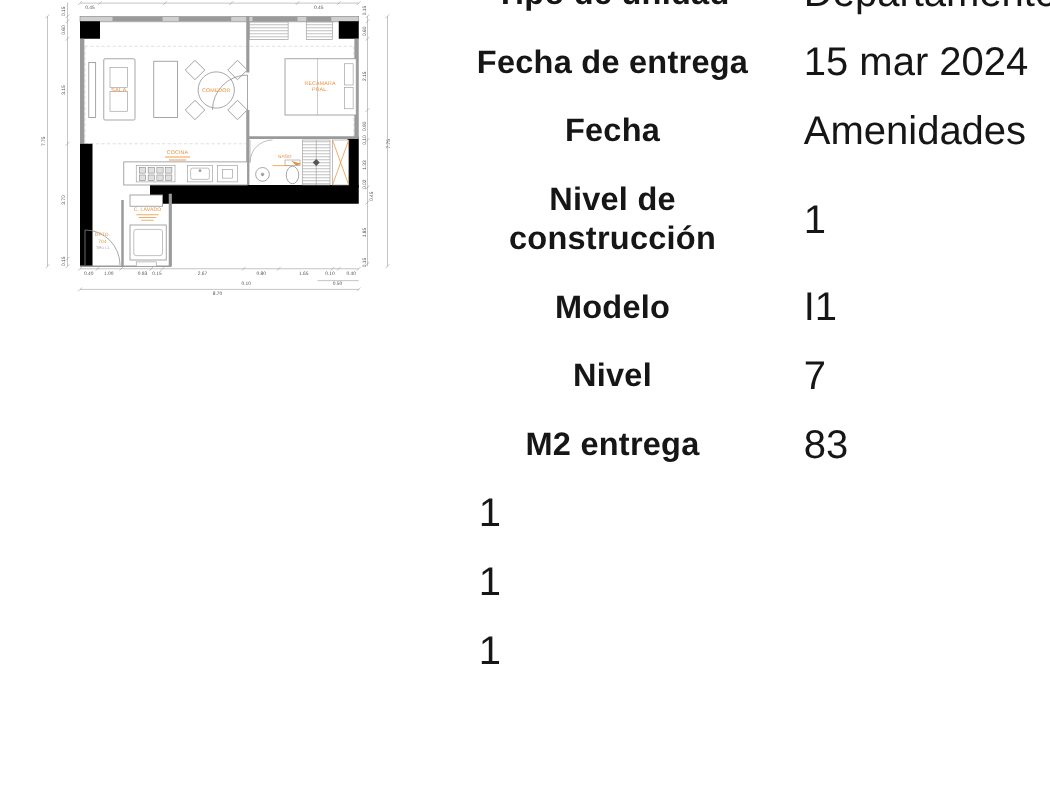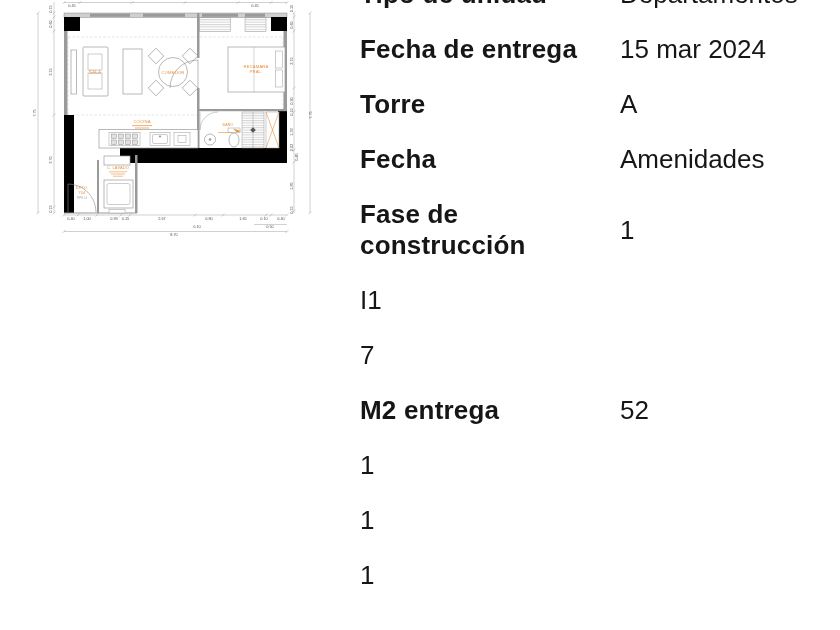--- a/index.html
+++ b/index.html
@@ -11,22 +11,22 @@
   .floorplan svg{display:block;width:100%;height:100%;}
   .dimtxt{font-family:"Liberation Sans",sans-serif;font-size:3.9px;fill:#555;}
   .roomtxt{font-family:"Liberation Sans",sans-serif;fill:#e8913c;letter-spacing:.15px;}
   .tinytxt{font-family:"Liberation Sans",sans-serif;font-size:2.8px;fill:#999;}
 
   
   .details{position:absolute;left:360px;top:-33px;width:472px;
            display:flex;flex-direction:column;}
   .row{display:flex;align-items:center;padding:12px 0;}
   .row .label{width:260px;flex-shrink:0;font-weight:700;font-size:26px;
-              line-height:31px;letter-spacing:.2px;}
-  .row .value{font-weight:400;font-size:26px;line-height:31px;}
+              line-height:31px;letter-spacing:.2px;text-align:center;}
+  .row .value{font-weight:400;font-size:32px;line-height:31px;margin-left:23px;}
 </style>
 </head>
 <body>
 
 <div class="floorplan">
 <svg viewBox="0 0 335 252" xmlns="http://www.w3.org/2000/svg">
   <defs>
     <pattern id="hatchH" width="40" height="2.4" patternUnits="userSpaceOnUse">
       <line x1="0" y1="0.6" x2="40" y2="0.6" stroke="#9a9a9a" stroke-width="0.5"></line>
     </pattern>
@@ -245,46 +245,44 @@
   <div class="row">
     <div class="label">Tipo de unidad</div>
     <div class="value">Departamentos</div>
   </div>
 
   <div class="row">
     <div class="label">Fecha de entrega</div>
     <div class="value">15 mar 2024</div>
   </div>
 
-  <div class="row">
-    <div class="label">Torre</div>
-    <div class="value">A</div>
-  </div>
 
   <div class="row">
     <div class="label">Fecha</div>
     <div class="value">Amenidades</div>
   </div>
 
   <div class="row">
-    <div class="label">Fase de construcción</div>
-    <div class="value">1</div>
-  </div>
-
-  <div class="row">
+    <div class="label">Nivel de construcción</div>
+    <div class="value">1</div>
+  </div>
+
+  <div class="row">
+    <div class="label">Modelo</div>
     <div class="value">I1</div>
   </div>
 
   <div class="row">
+    <div class="label">Nivel</div>
     <div class="value">7</div>
   </div>
 
   <div class="row">
     <div class="label">M2 entrega</div>
-    <div class="value">52</div>
+    <div class="value">83</div>
   </div>
 
   <div class="row">
     <div class="value">1</div>
   </div>
 
   <div class="row">
     <div class="value">1</div>
   </div>
 

